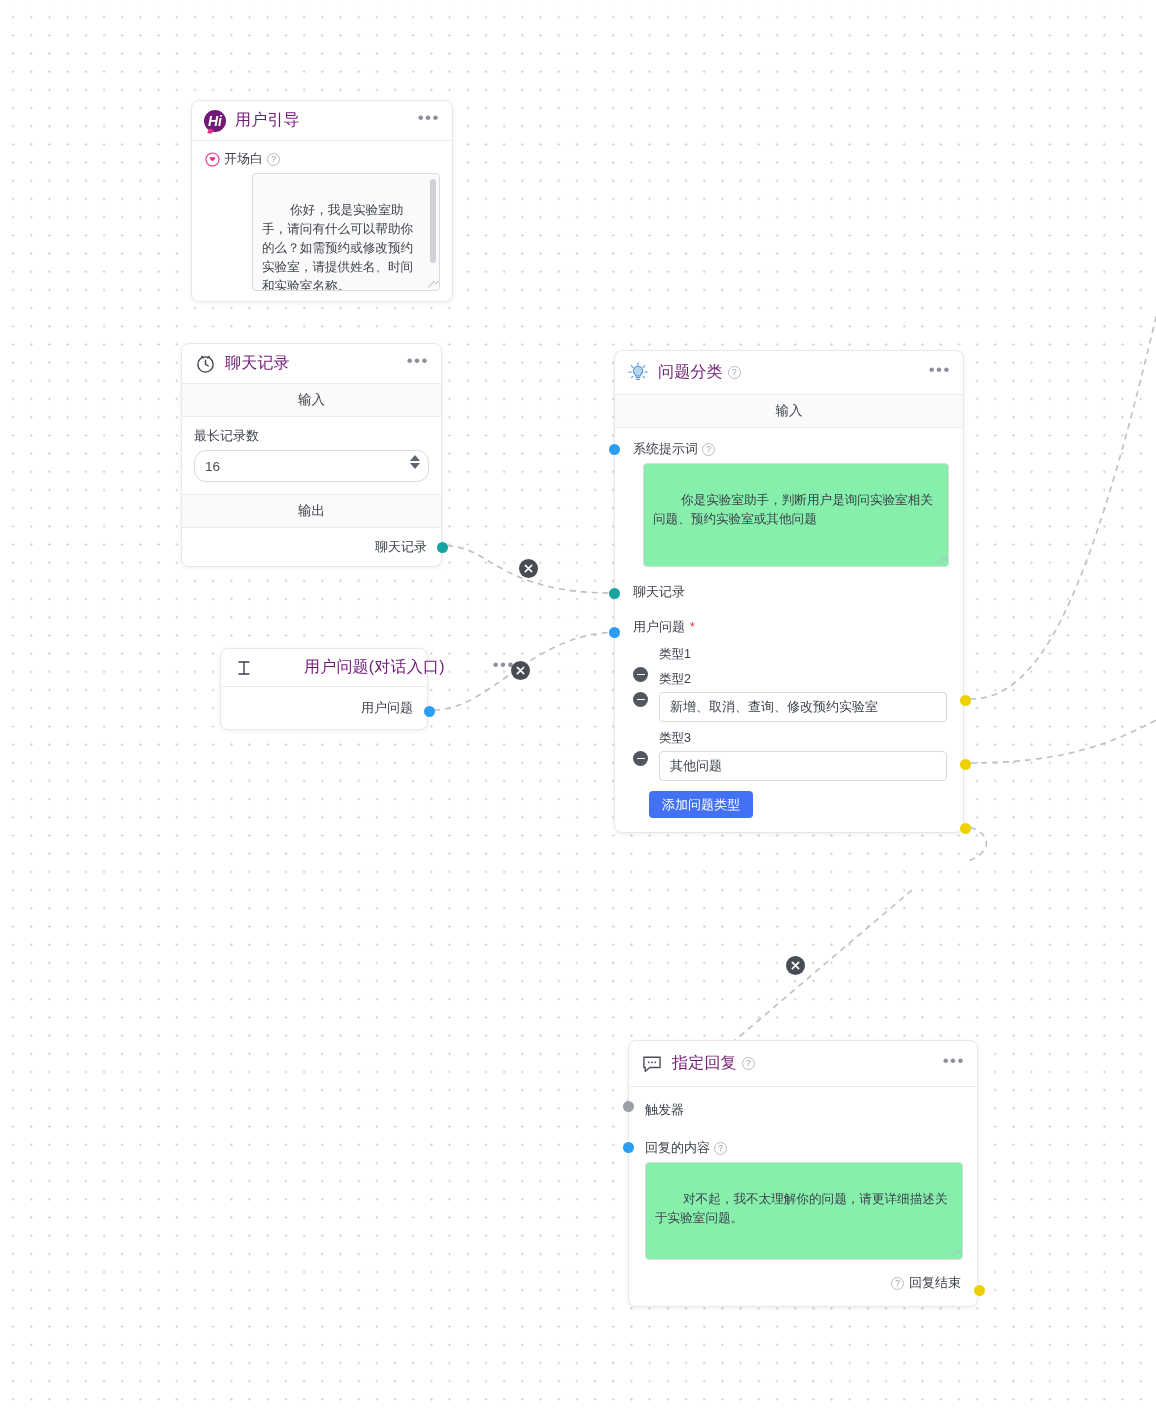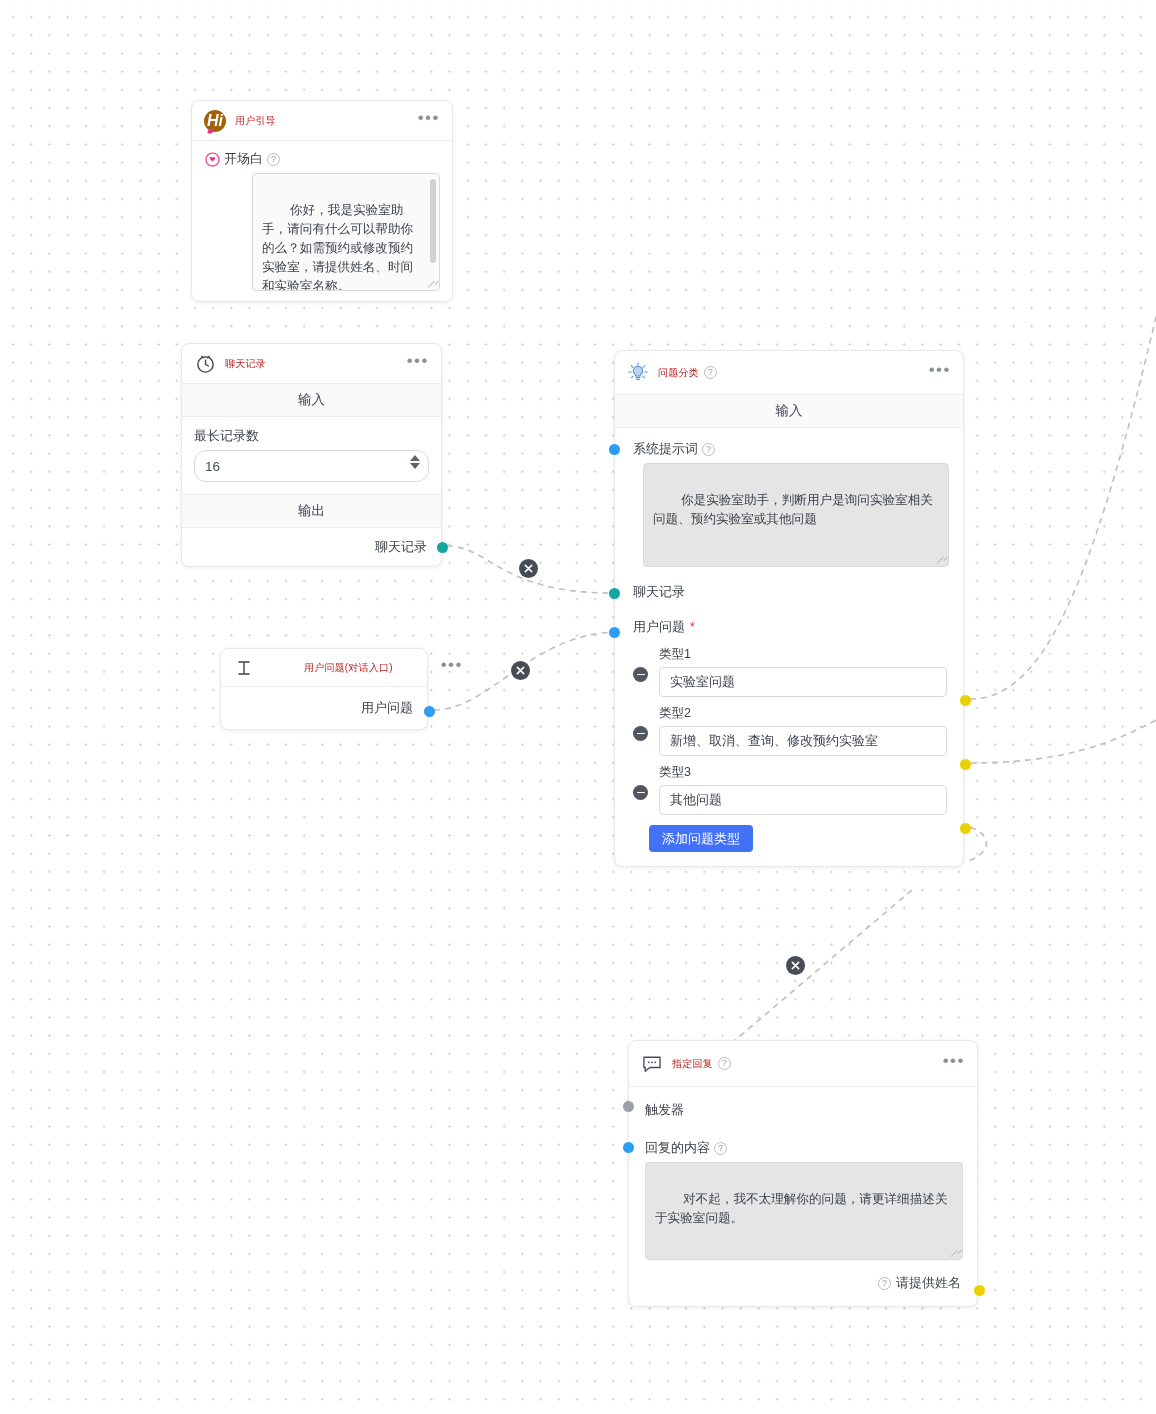--- a/index.html
+++ b/index.html
@@ -28,21 +28,21 @@
     box-shadow: 0 1px 4px rgba(0,0,0,0.07);
   }
   .node-header {
     display: flex; align-items: center;
     padding: 0 12px;
     height: 40px;
     border-bottom: 1px solid #ececee;
     border-radius: 8px 8px 0 0;
   }
   .node-title {
-    font-size: 10px; color: #b91c1c; margin-left: 9px;
+    font-size: 16px; color: #701a75; margin-left: 9px;
     white-space: nowrap; letter-spacing: .2px;
   }
   .dots-menu {
     margin-left: auto; color: #8b8f99; font-size: 17px;
     letter-spacing: 1.5px; line-height: 10px; cursor: pointer;
     padding-bottom: 6px;
   }
   .dots-inline { color:#8b8f99; font-size:17px; letter-spacing:1.5px; line-height:10px; padding-bottom:6px; margin-left:8px;}
   .sec-label {
     text-align: center; font-size: 13.5px; color: #3b3f4a;
@@ -64,21 +64,21 @@
     position: relative; border:1px solid #d9dade; border-radius:12px;
     height:32px; background:#fff; display:flex; align-items:center;
     padding-left:10px; font-size:13.5px; color:#4a4e58;
   }
   .spin { position:absolute; right:8px; top:4px; display:flex; flex-direction:column; gap:2px; }
   .spin i { width:0; height:0; border-left:5px solid transparent; border-right:5px solid transparent; display:block; }
   .spin .up { border-bottom:6px solid #5e636e; }
   .spin .dn { border-top:6px solid #5e636e; }
 
   .ta {
-    border:1px solid #d9dade; border-radius:4px; background:#e5e5e5;
+    border:1px solid #d9dade; border-radius:4px; background:#86efac;
     padding:8px 9px; font-size:12.6px; line-height:19px; color:#3b3f4a;
     position:relative; overflow:hidden; white-space:pre-wrap; word-break:break-all;
   }
   .ta.grey { background:#fafafb; }
   .resize-grip { position:absolute; right:2px; bottom:1px; width:9px; height:9px; }
   .resize-grip:before, .resize-grip:after {
     content:""; position:absolute; background:#b9bcc2; height:1px; transform-origin:left;
   }
   .resize-grip:before { width:9px; right:0; bottom:1px; transform:rotate(-45deg); }
   .resize-grip:after { width:5px; right:0; bottom:1px; transform:rotate(-45deg) translate(4px,0); }
@@ -115,21 +115,21 @@
     position:absolute; width:19px; height:19px; border-radius:50%;
     background:#474c55; display:flex; align-items:center; justify-content:center;
     cursor:pointer;
   }
   .edge-x svg { display:block; }
 
   
   .ico { width:22px; height:22px; flex:0 0 22px; display:flex; align-items:center; justify-content:center; }
   .hi-bubble {
     width:22px; height:22px; border-radius:50%;
-    background:#a16207; color:#fff; font-size:16px; font-style:italic;
+    background:#701a75; color:#fff; font-size:14px; font-style:italic;
     font-weight:bold; display:flex; align-items:center; justify-content:center;
     position:relative;
   }
   .hi-bubble:after {
     content:""; position:absolute; left:4px; bottom:-2px; width:5px; height:5px;
     background:#e8308a; border-radius:0 0 4px 0; transform:rotate(20deg);
   }
 </style>
 </head>
 <body>
@@ -267,23 +267,20 @@
     <div style="padding:17px 14px 0 18px;" class="port-label-row">
       <span>用户问题</span>
       <span class="req">*</span>
     </div>
 
     <div style="position:relative; padding:10px 14px 0 18px;">
 
       <div style="position:relative; margin-bottom:8px;">
         <div class="type-group">
           <div class="type-lbl">类型1</div>
-          <div class="txt-input">
-            <span>实验室问题</span>
-          </div>
         </div>
         <span class="minus-btn" style="top:21px;">
             <span></span>
           </span>
       </div>
 
       <div style="position:relative; margin-bottom:8px;">
         <div class="type-group">
           <div class="type-lbl">类型2</div>
           <div class="txt-input">
@@ -343,21 +340,21 @@
         <span class="helpicon">?</span>
       </div>
       <div class="ta" style="height:98px; margin-left:0;">
         <span>对不起，我不太理解你的问题，请更详细描述关于实验室问题。</span>
         <span class="resize-grip"></span>
       </div>
     </div>
 
     <div class="out-row" style="padding:14px 16px 14px 0; gap:5px;">
       <span class="helpicon">?</span>
-      <span>请提供姓名</span>
+      <span>回复结束</span>
     </div>
 
     <span class="port grey" style="left:-6px; top:60px;"></span>
     <span class="port blue" style="left:-6px; top:101px;"></span>
     <span class="port yellow" style="left:345px; top:244px;"></span>
   </div>
 
   <div class="edge-x" style="left:519px; top:559px;">
     <svg width="9" height="9" viewBox="0 0 10 10">
       <path d="M1.5 1.5 L8.5 8.5 M8.5 1.5 L1.5 8.5" stroke="#fff" stroke-width="1.8" stroke-linecap="round"></path>

